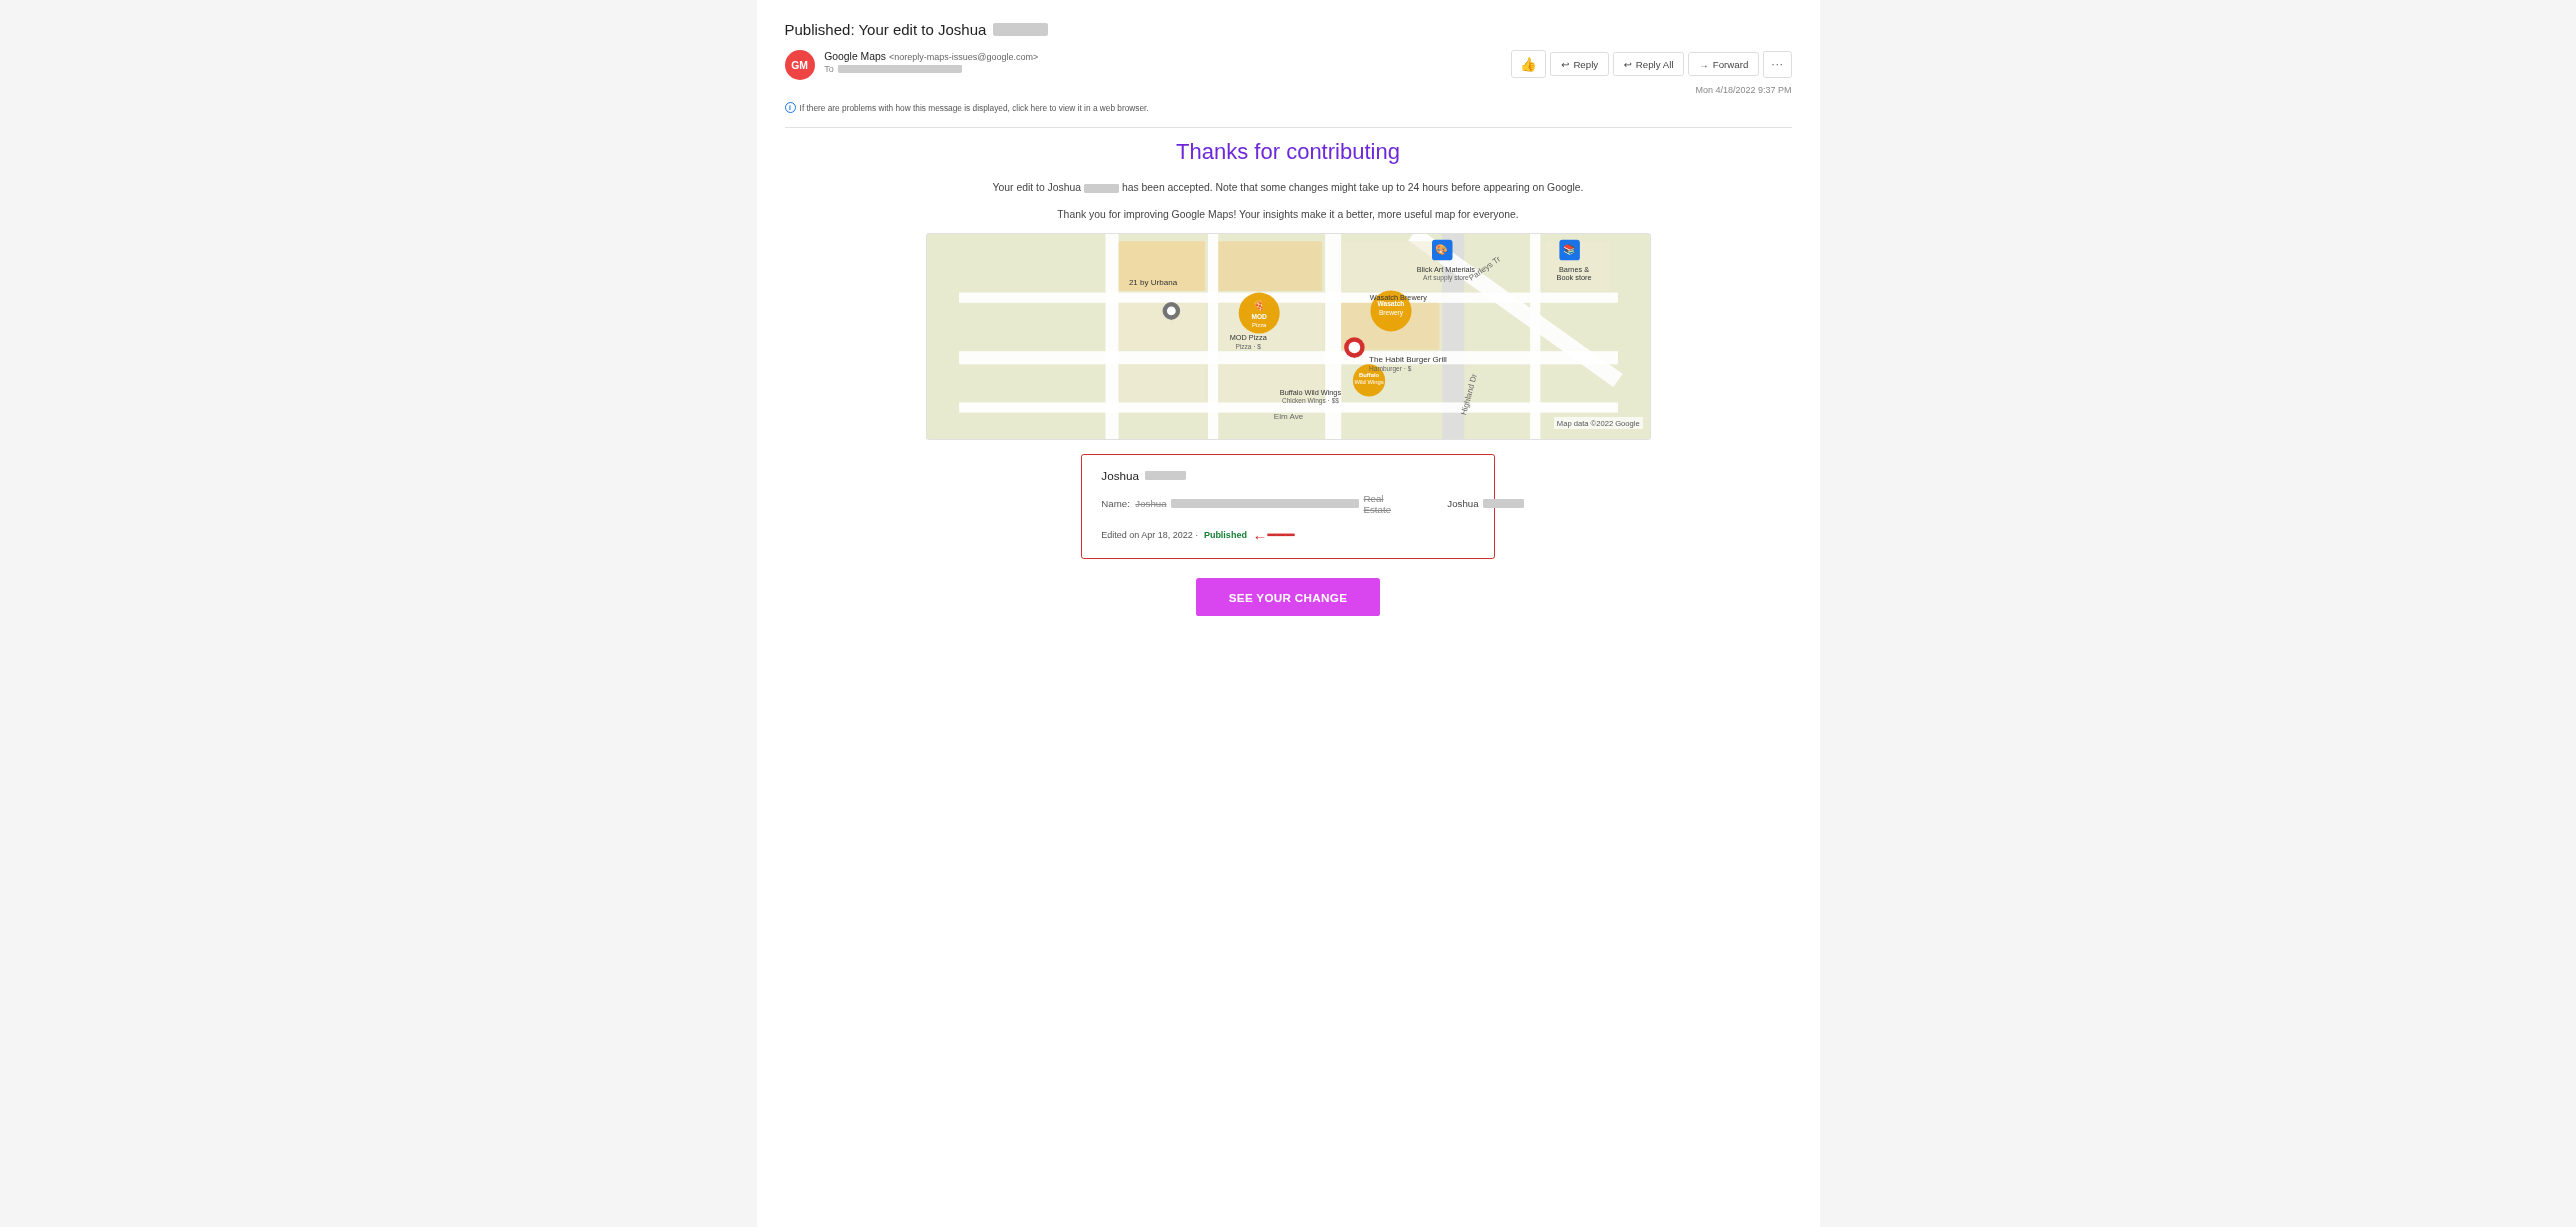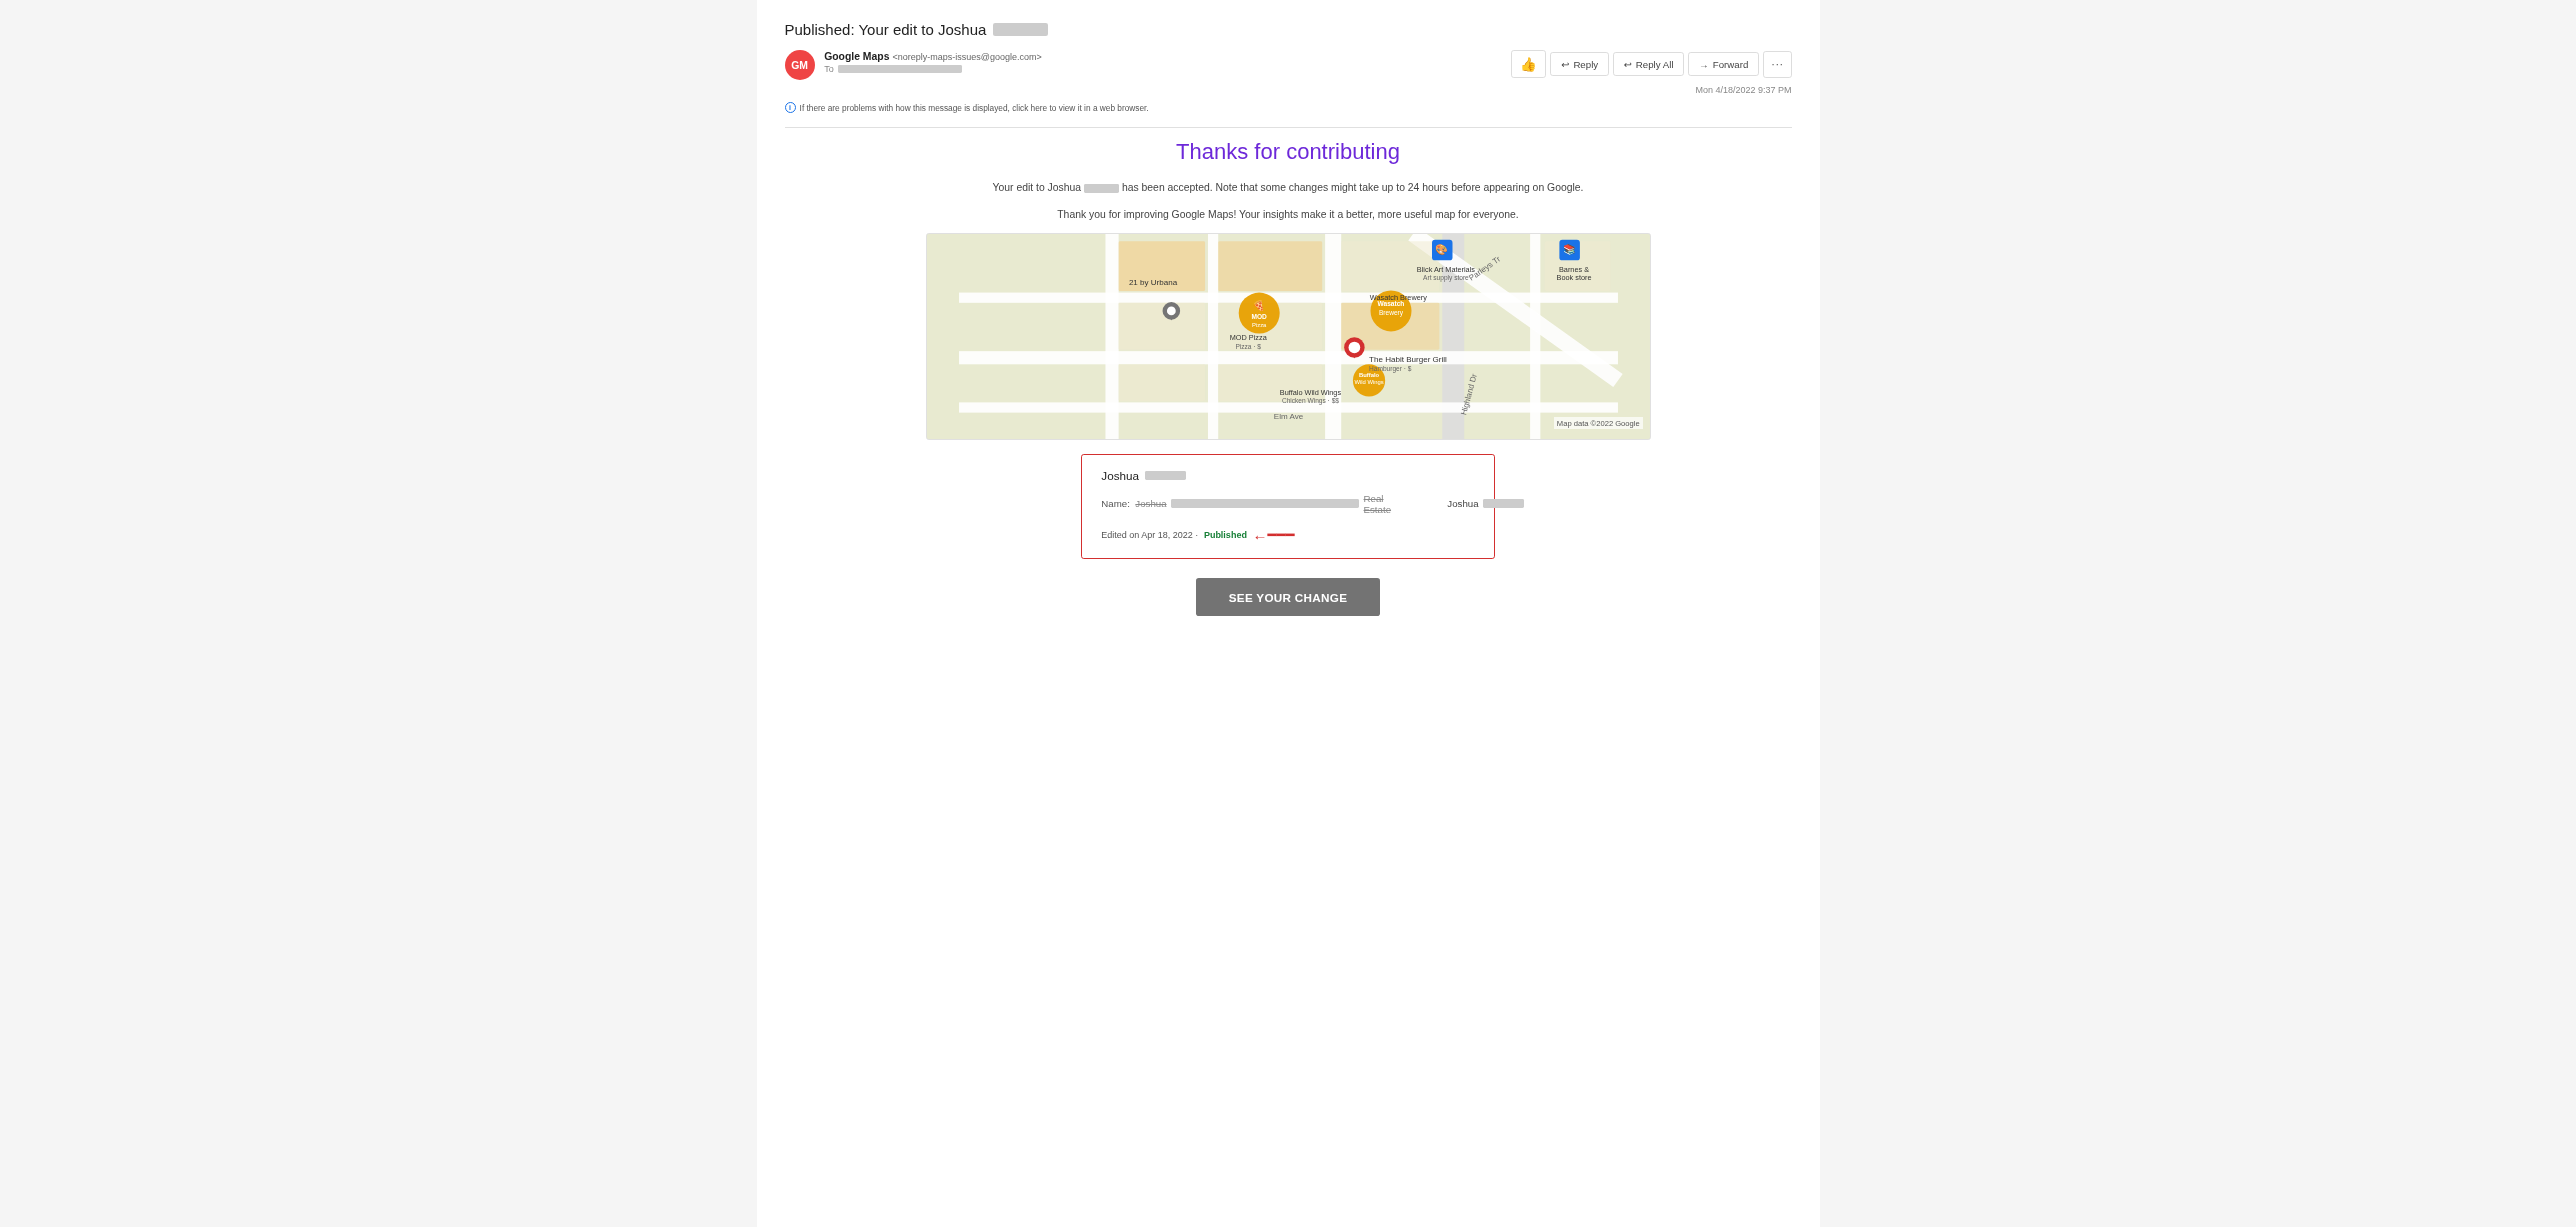--- a/index.html
+++ b/index.html
@@ -57,21 +57,21 @@
       font-weight: 600;
       flex-shrink: 0;
     }
     .sender-info {
       display: flex;
       flex-direction: column;
       gap: 1.4px;
     }
     .sender-name {
       font-size: 10.4px;
-      font-weight: 700;
+      font-weight: 400;
       color: #222;
     }
     .sender-email {
       font-size: 9px;
       color: #666;
     }
     .to-line {
       font-size: 9px;
       color: #888;
       display: flex;
@@ -271,21 +271,21 @@
       align-items: center;
       gap: 5.5px;
     }
     .published-badge {
       color: #188038;
       font-weight: 600;
     }
     .see-change-btn {
       display: block;
       margin: 19.3px auto 0 auto;
-      background: #737373;
+      background: #d946ef;
       color: #fff;
       border: none;
       border-radius: 2.8px;
       padding: 12.4px 33px;
       font-size: 11.7px;
       font-weight: 600;
       cursor: pointer;
       letter-spacing: 0.3px;
       transition: background 0.15s;
     }

